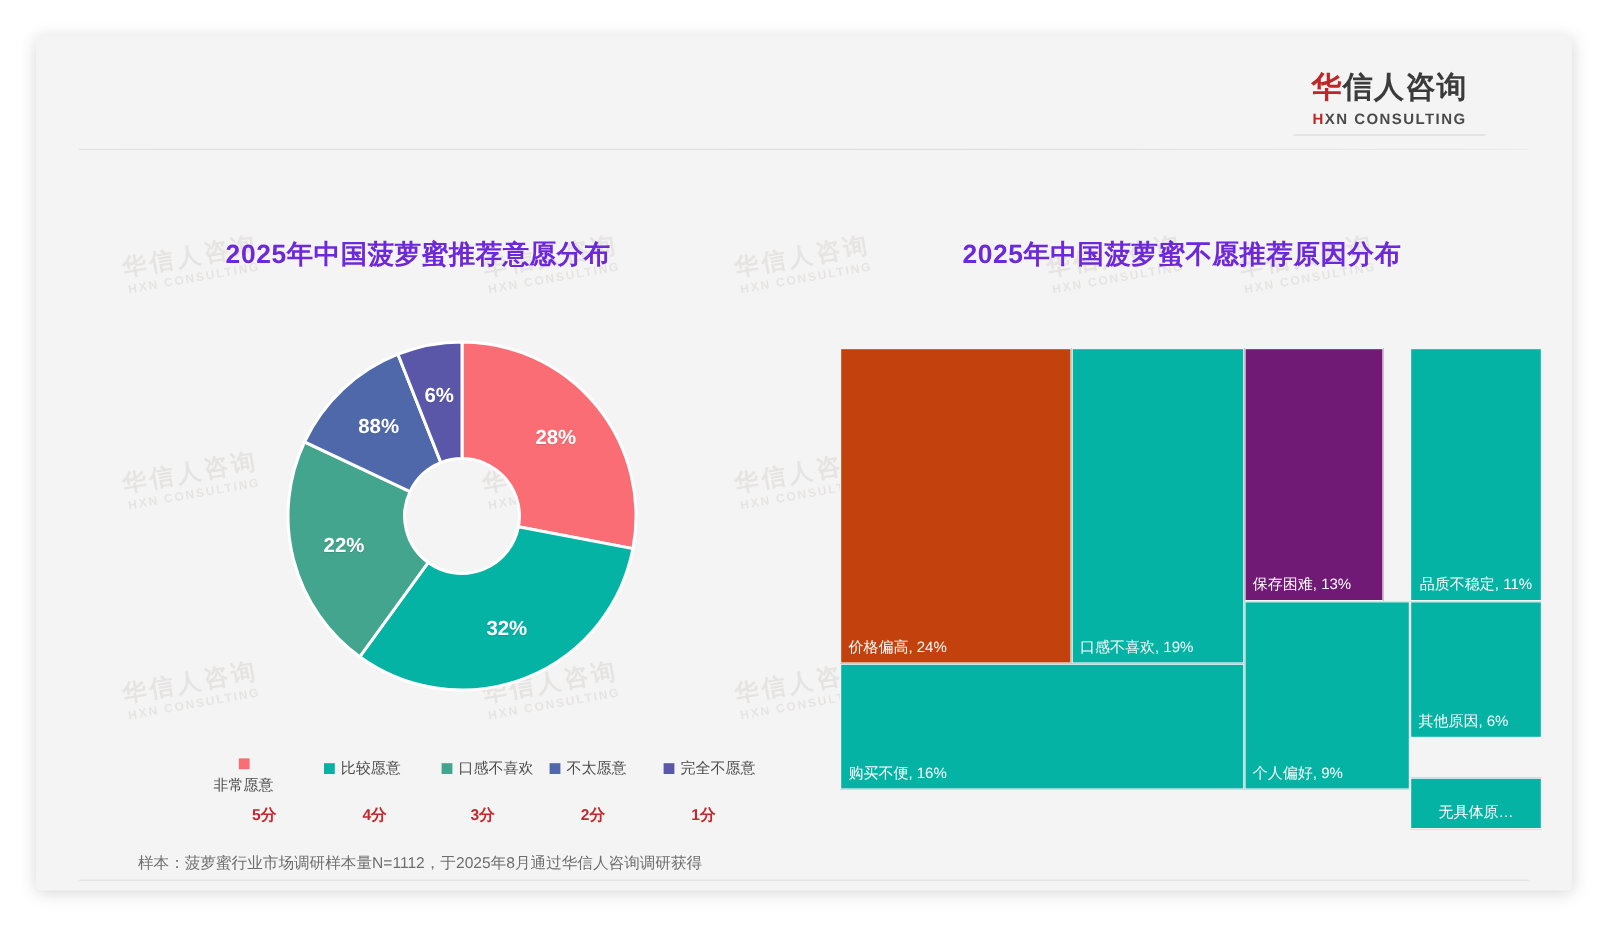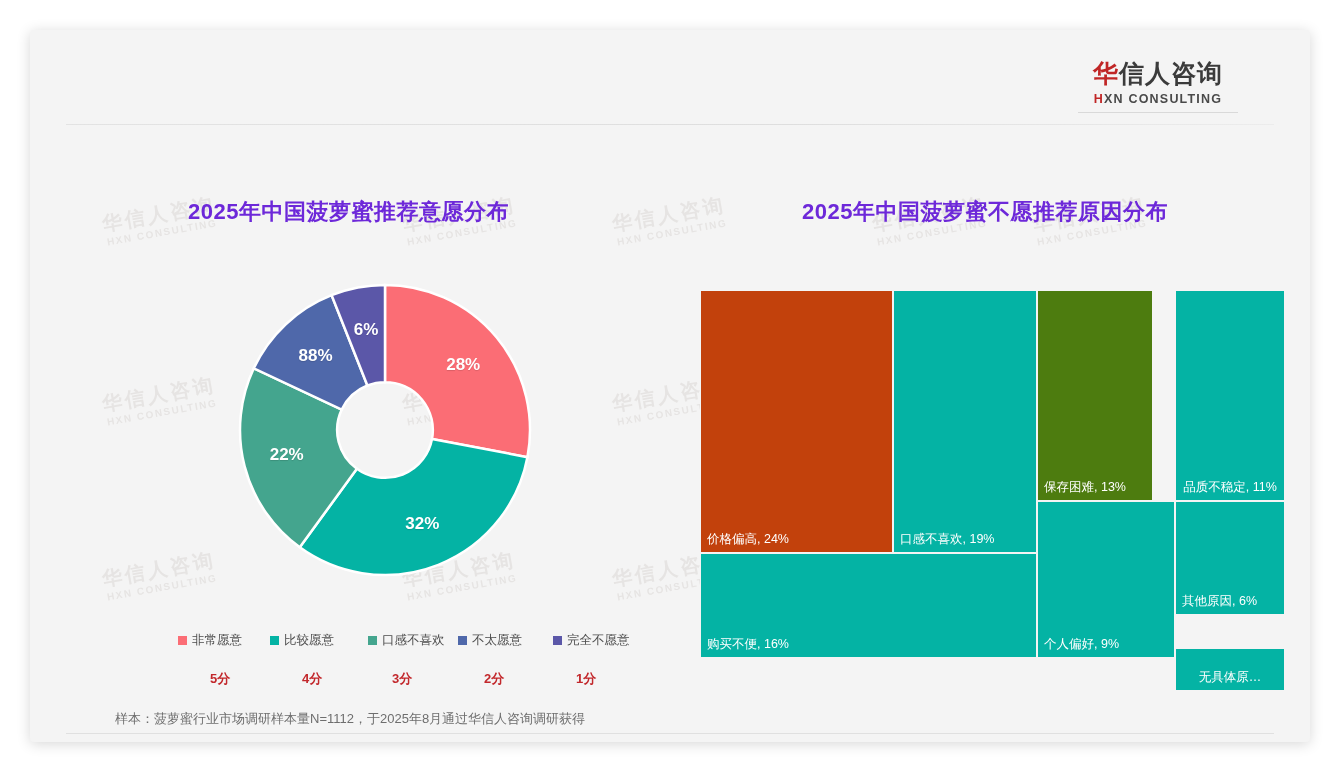--- a/index.html
+++ b/index.html
@@ -148,21 +148,21 @@
     <div id="donut-labels">
         <div class="donut-label" style="left: 263.207px; top: 90.3015px; transform: translate(-50%, -50%);">28%</div>
         <div class="donut-label" style="left: 222.365px; top: 249.372px; transform: translate(-50%, -50%);">32%</div>
         <div class="donut-label" style="left: 86.6888px; top: 180.242px; transform: translate(-50%, -50%);">22%</div>
         <div class="donut-label" style="left: 115.518px; top: 81.0097px; transform: translate(-50%, -50%);">88%</div>
         <div class="donut-label" style="left: 165.981px; top: 55.2978px; transform: translate(-50%, -50%);">6%</div>
       </div>
   </div>
 
   <div class="legend" id="legend">
-      <div class="legend-item" style="left: 0px; top: 0px;">
+      <div class="legend-item" style="left: 0px; top: 0px; flex-direction: column;">
         <span class="legend-swatch" style="background: rgb(251, 109, 117);"></span>
         <span class="legend-text">非常愿意</span>
       </div>
       <div class="legend-item" style="left: 92px; top: 0px;">
         <span class="legend-swatch" style="background: rgb(4, 179, 164);"></span>
         <span class="legend-text">比较愿意</span>
       </div>
       <div class="legend-item" style="left: 190px; top: 0px;">
         <span class="legend-swatch" style="background: rgb(68, 165, 142);"></span>
         <span class="legend-text">口感不喜欢</span>
@@ -187,21 +187,21 @@
   <div class="treemap" id="treemap">
       <div class="tm-cell" style="left: 0px; top: 0px; width: 193px; height: 263px; background: #c2410c;">
         <div class="tm-label">价格偏高, 24%</div>
       </div>
       <div class="tm-cell" style="left: 193px; top: 0px; width: 144px; height: 263px; background: rgb(4, 179, 164);">
         <div class="tm-label">口感不喜欢, 19%</div>
       </div>
       <div class="tm-cell" style="left: 0px; top: 263px; width: 337px; height: 105px; background: rgb(4, 179, 164);">
         <div class="tm-label">购买不便, 16%</div>
       </div>
-      <div class="tm-cell" style="left: 337px; top: 0px; width: 116px; height: 211px; background: #4d7c0f;">
+      <div class="tm-cell" style="left: 337px; top: 0px; width: 116px; height: 211px; background: #701a75;">
         <div class="tm-label">保存困难, 13%</div>
       </div>
       <div class="tm-cell" style="left: 475px; top: 0px; width: 110px; height: 211px; background: rgb(4, 179, 164);">
         <div class="tm-label center">品质不稳定, 11%</div>
       </div>
       <div class="tm-cell" style="left: 337px; top: 211px; width: 138px; height: 157px; background: rgb(4, 179, 164);">
         <div class="tm-label">个人偏好, 9%</div>
       </div>
       <div class="tm-cell" style="left: 475px; top: 211px; width: 110px; height: 114px; background: rgb(4, 179, 164);">
         <div class="tm-label">其他原因, 6%</div>

